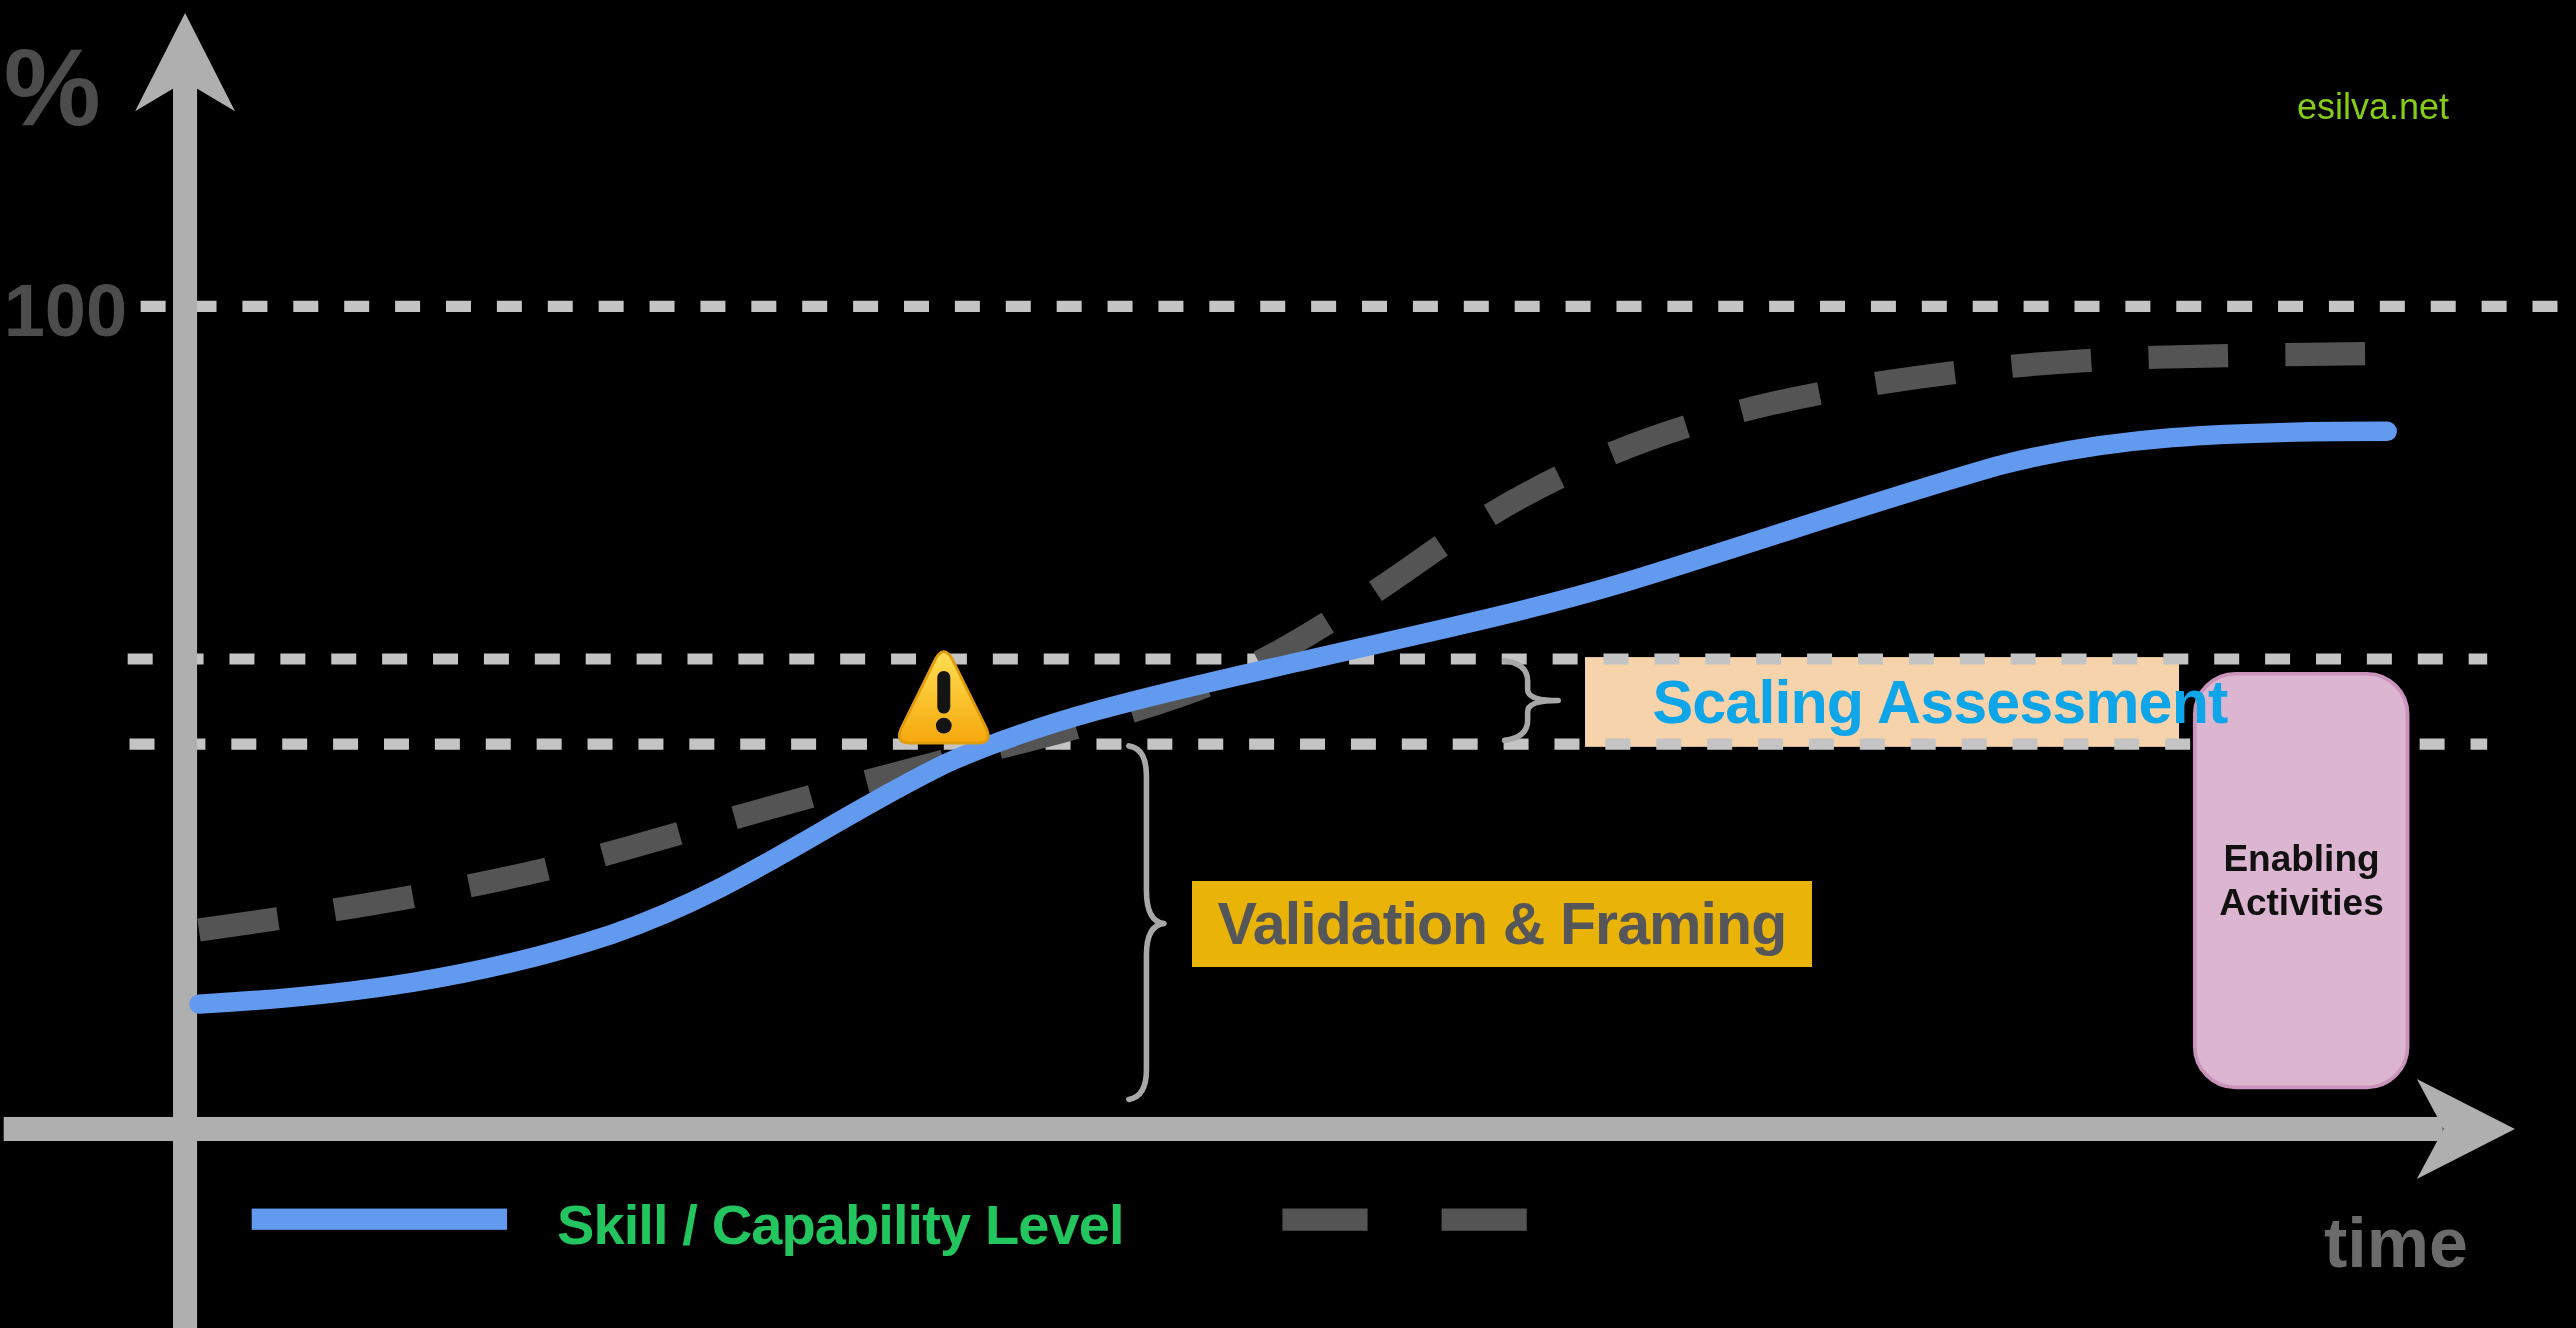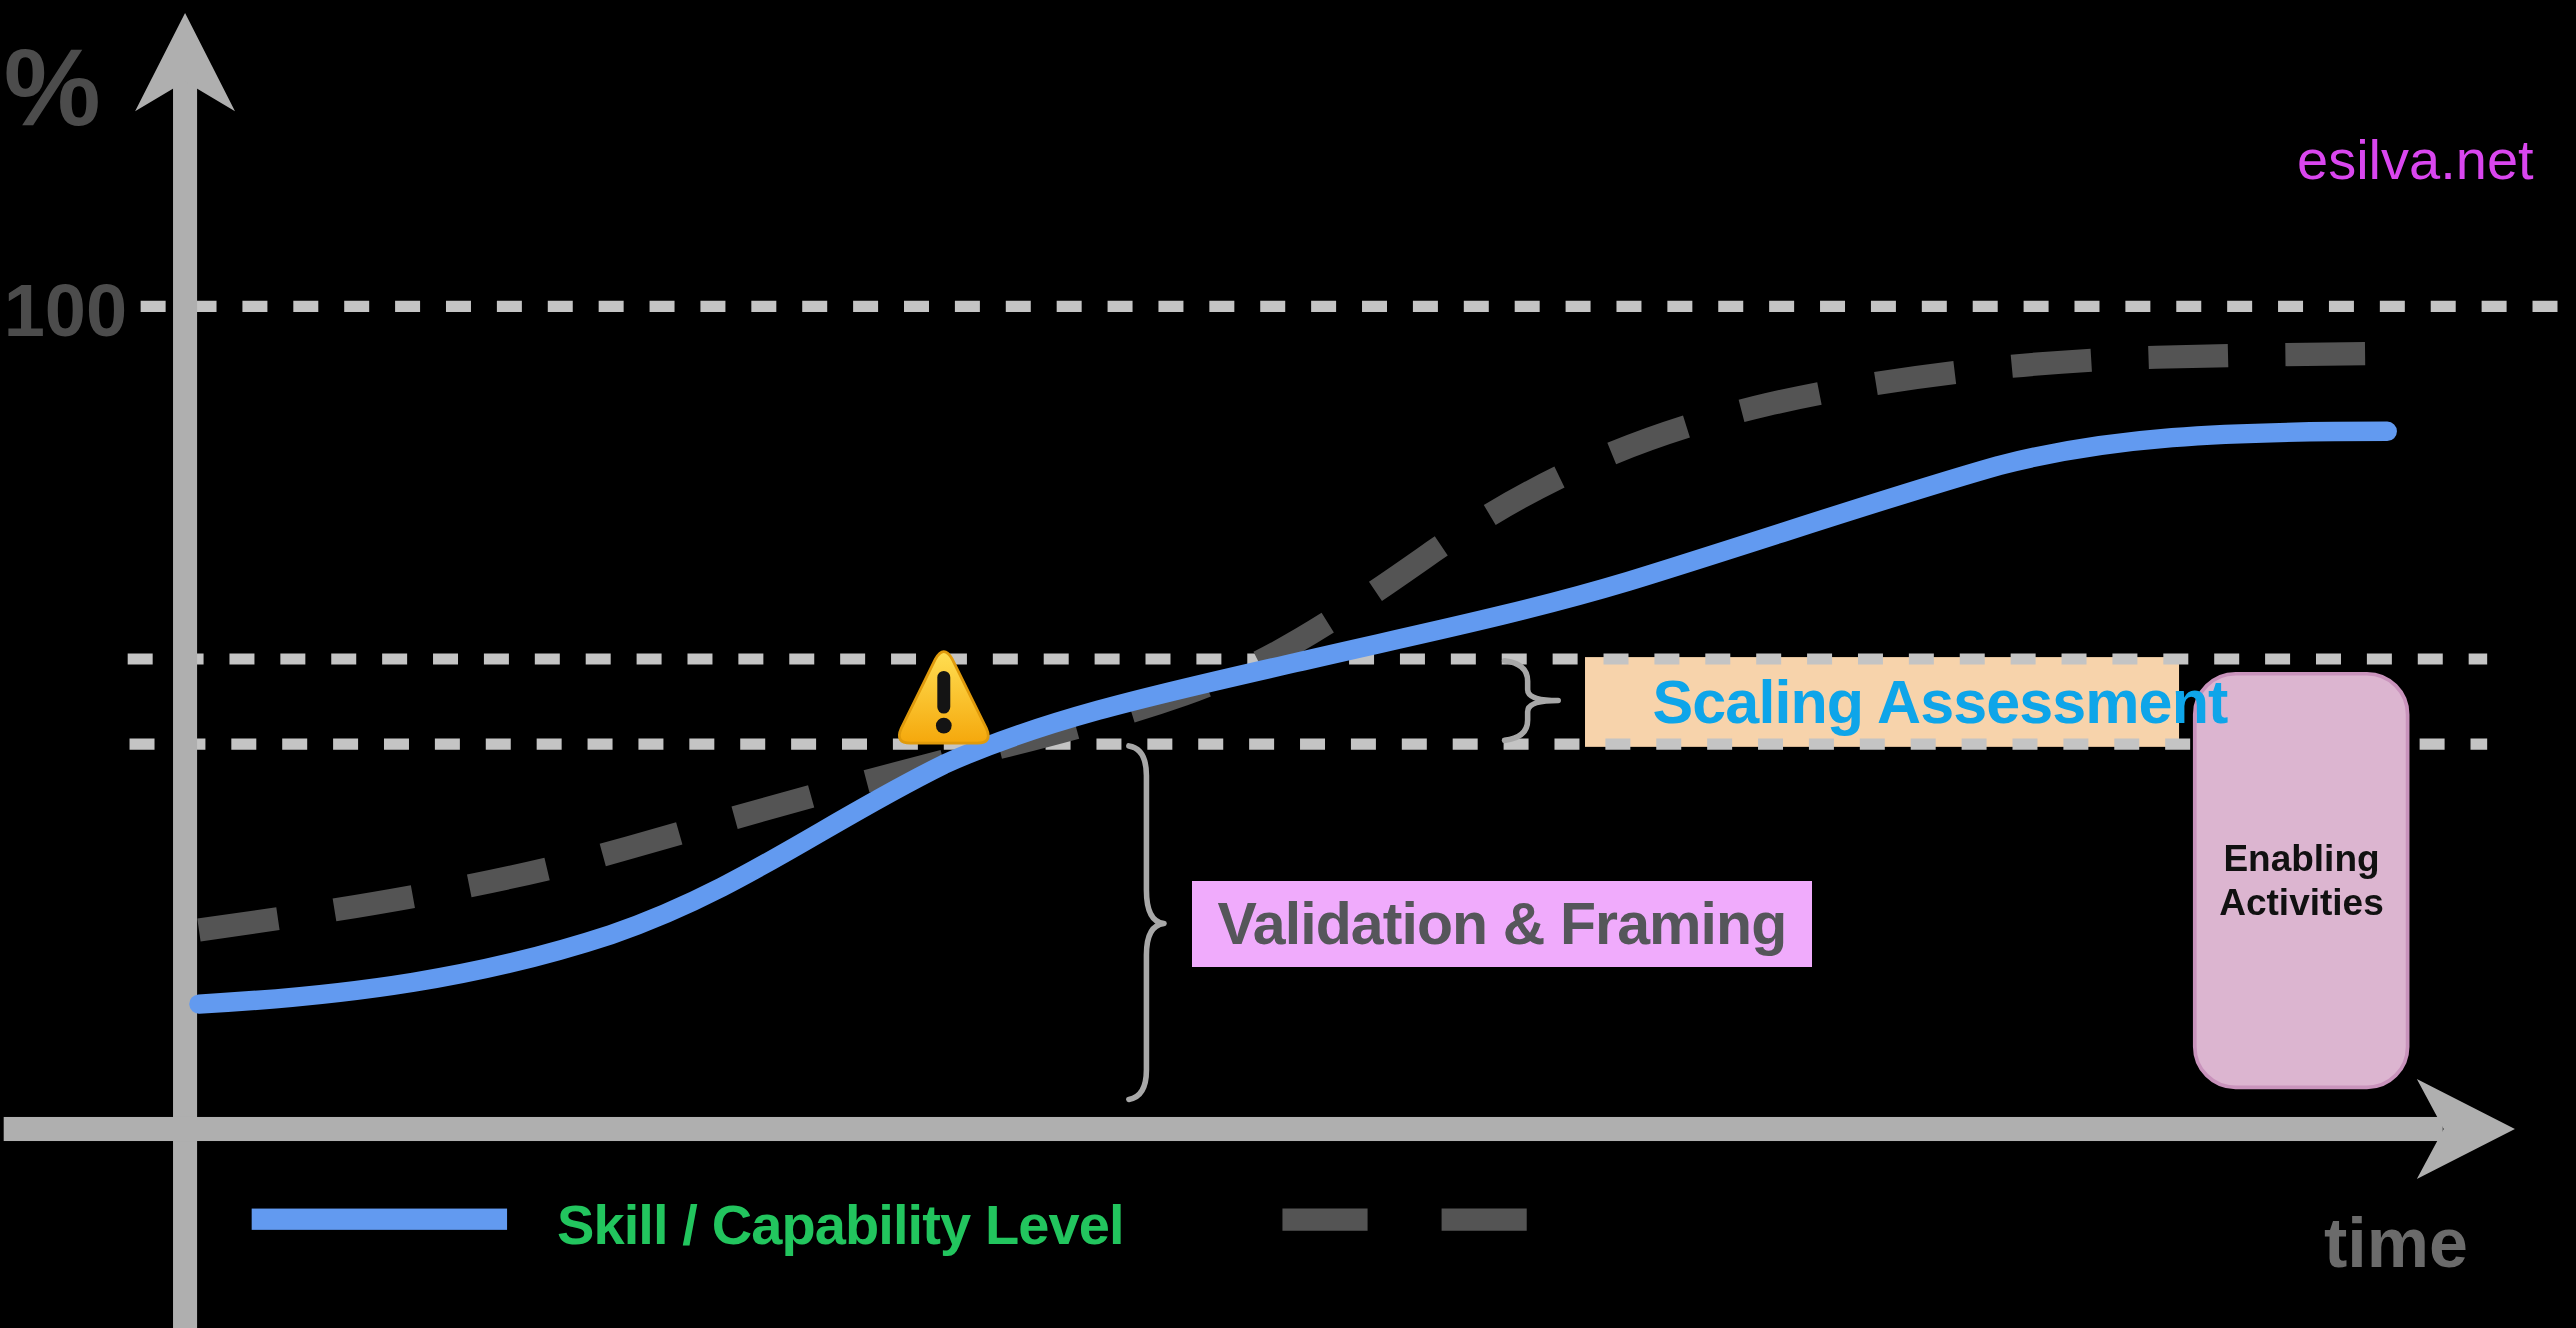--- a/index.html
+++ b/index.html
@@ -4,21 +4,21 @@
 <style>
   html,body{margin:0;padding:0;background:#000;}
   .stage{
     position:relative;width:2576px;height:1329px;background:#000;overflow:hidden;
     font-family:"Liberation Sans","DejaVu Sans",sans-serif;
   }
   .stage svg{position:absolute;left:0;top:0;}
   .txt{position:absolute;white-space:nowrap;line-height:1;}
   .pct-label{left:3.7px;top:33px;font-size:109px;font-weight:bold;color:#4C4C4C;}
   .tick-100{left:3.7px;top:274px;font-size:74px;font-weight:bold;color:#4C4C4C;}
-  .watermark{left:2297px;top:89px;font-size:56px;color:#d946ef;margin-top:43px;}
+  .watermark{left:2297px;top:89px;font-size:36px;color:#84cc16;}
   .time-label{left:2324px;top:1208px;font-size:70px;font-weight:bold;color:#6B6B6B;}
   .box-label{
     position:absolute;display:flex;align-items:center;justify-content:center;
     font-weight:bold;letter-spacing:-0.9px;
   }
   .scaling-label{left:1585px;top:657px;width:710px;height:90px;font-size:61px;color:#0ea5e9;}
   .validation-label{left:1192px;top:881px;width:620px;height:86px;font-size:59px;color:#55565A;}
   .enabling-label{
     left:2195px;top:674px;width:213px;height:414px;font-size:37px;color:#111;
     text-align:center;line-height:1.2;letter-spacing:0;
@@ -81,21 +81,21 @@
   </svg>
 
   <div class="txt pct-label">%</div>
 
   <div class="txt tick-100">100</div>
 
   <div class="txt watermark">esilva.net</div>
 
   <div class="box-label scaling-label">Scaling Assessment</div>
 
-  <div class="box-label validation-label" style="background:#f0abfc;">Validation &amp; Framing</div>
+  <div class="box-label validation-label" style="background:#eab308;">Validation &amp; Framing</div>
 
   <div class="box-label enabling-label" style="white-space:normal;">Enabling Activities</div>
 
   <div class="txt legend-skill">Skill / Capability Level</div>
 
 
   <div class="txt time-label">time</div>
 
 </div>
 

